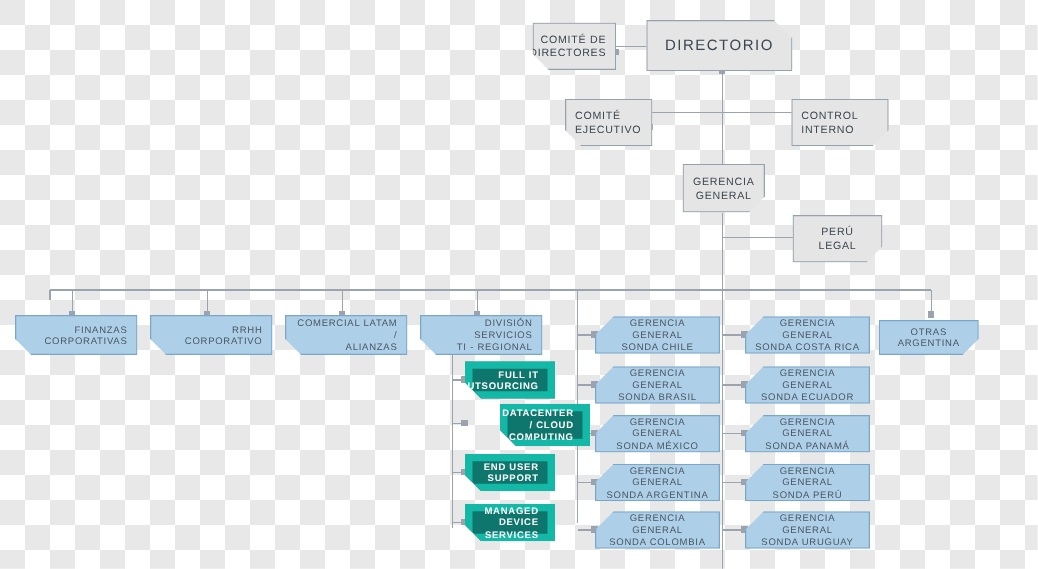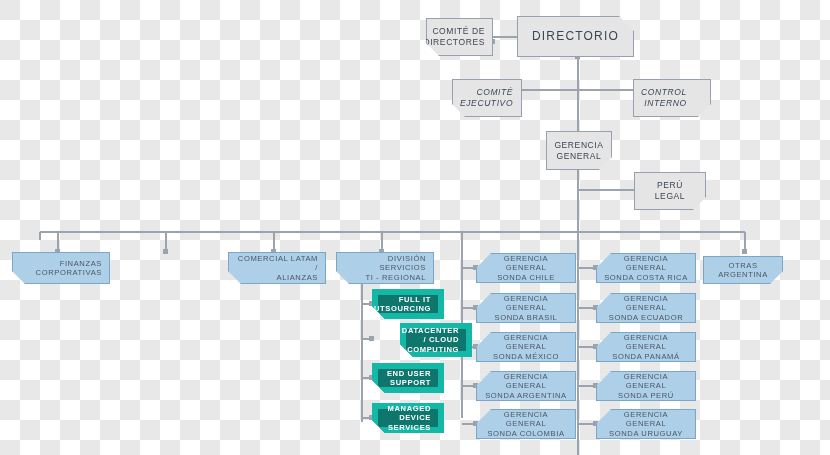--- a/index.html
+++ b/index.html
@@ -26,21 +26,21 @@
   .node .lbl{display:block;padding:0 7px;}
 
   
   .n-plain{
     background:#e5e5e5;
     border:1px solid #97a0ad;
     color:#3c4550;
     font-size:8.5px;
   }
   .n-plain.center{justify-content:center;text-align:center;}
-  .n-plain.lead{justify-content:flex-start;text-align:right;font-style:italic;}
+  .n-plain.lead{justify-content:flex-start;text-align:left;}
 
   
   .n-blue{
     background:#aecfe8;
     border:1px solid #7aa6c8;
     color:#4a5663;
     font-size:7.6px;
   }
   .n-blue.center{justify-content:center;text-align:center;}
 
@@ -164,20 +164,23 @@
     <span class="lbl">GERENCIA<br>GENERAL</span>
   </div>
 
   <div class="node n-plain center cut-br" style="left:634px;top:172px;width:72px;height:38px;">
     <span class="lbl">PERÚ LEGAL</span>
   </div>
 
   <div class="node n-blue cut-bl" style="left:12px;top:252px;width:98px;height:32px;">
     <span class="lbl">FINANZAS<br>CORPORATIVAS</span>
   </div>
+  <div class="node n-blue cut-bl" style="left:120px;top:252px;width:98px;height:32px;">
+    <span class="lbl">RRHH<br>CORPORATIVO</span>
+  </div>
   <div class="node n-blue cut-bl" style="left:228px;top:252px;width:98px;height:32px;">
     <span class="lbl">COMERCIAL LATAM /<br>ALIANZAS</span>
   </div>
   <div class="node n-blue cut-bl" style="left:336px;top:252px;width:98px;height:32px;">
     <span class="lbl">DIVISIÓN SERVICIOS<br>TI - REGIONAL</span>
   </div>
 
   <div class="node n-dark cut-bl" style="left:372px;top:289px;width:72px;height:30px;">
     <span class="lbl">FULL IT<br>OUTSOURCING</span>
   </div>

